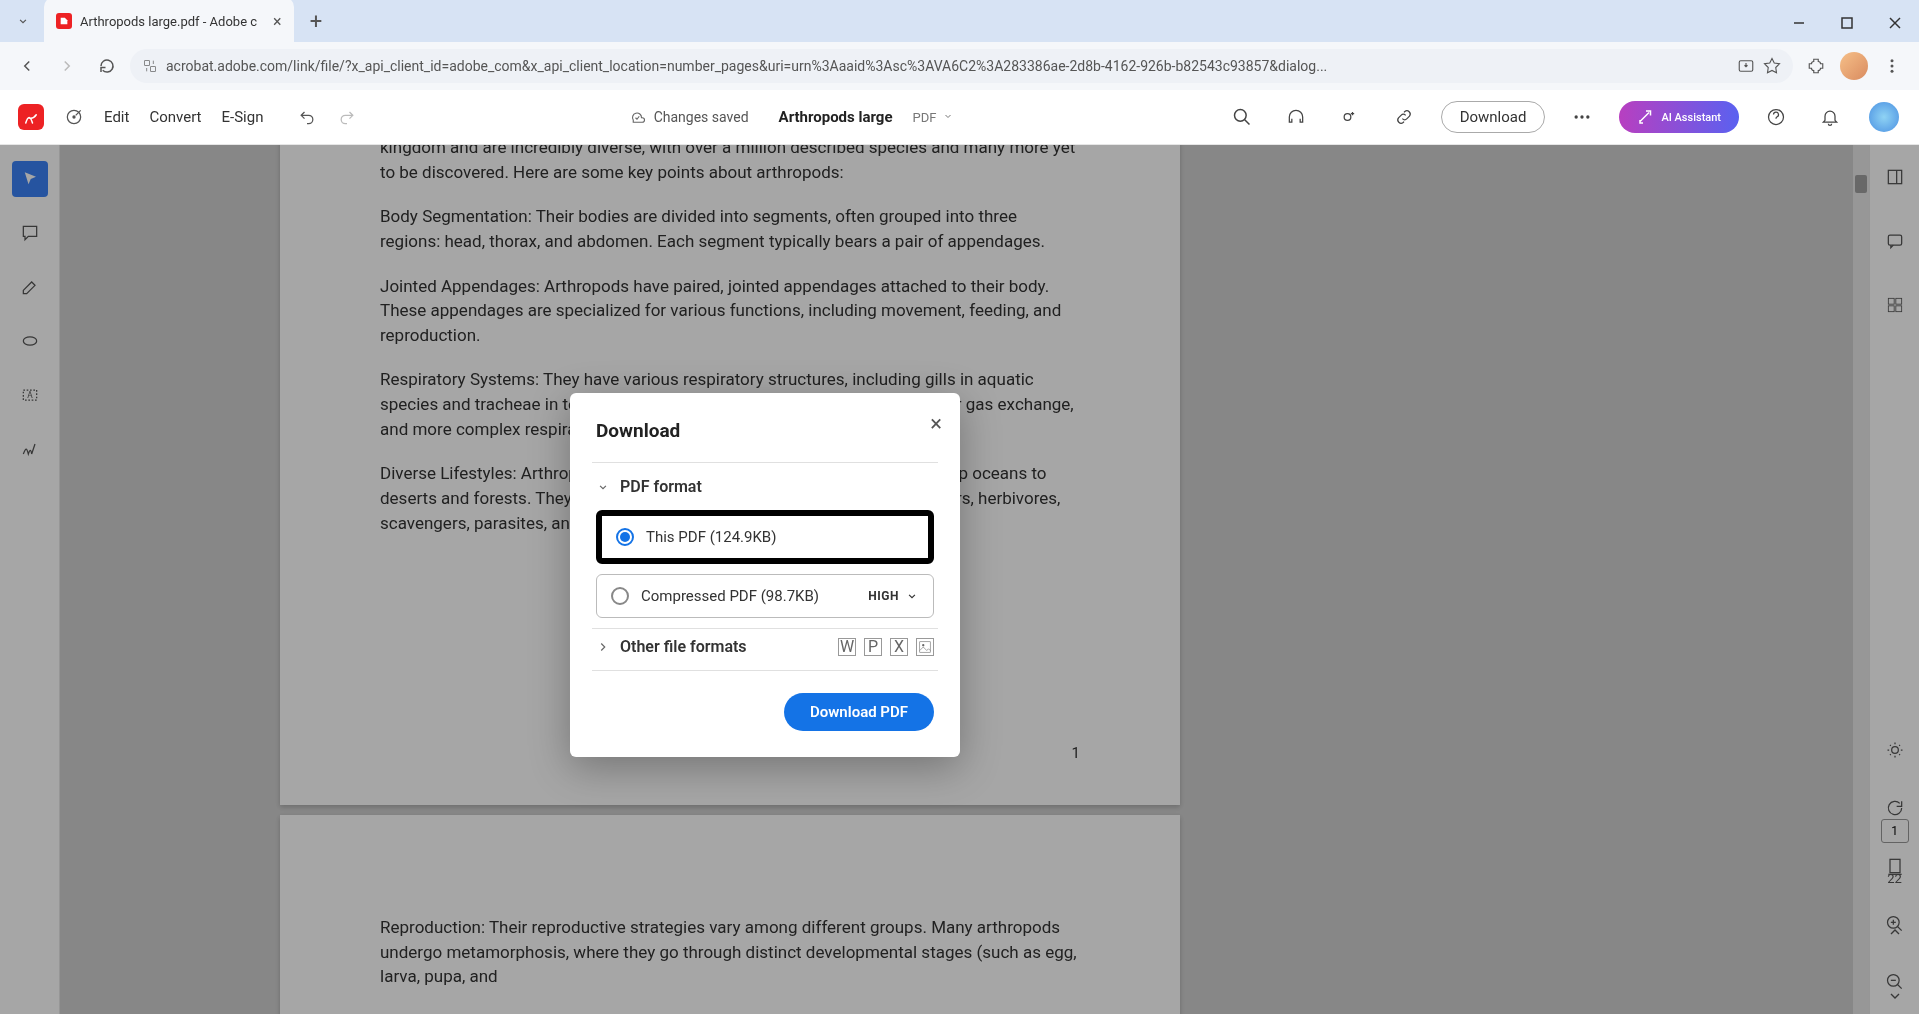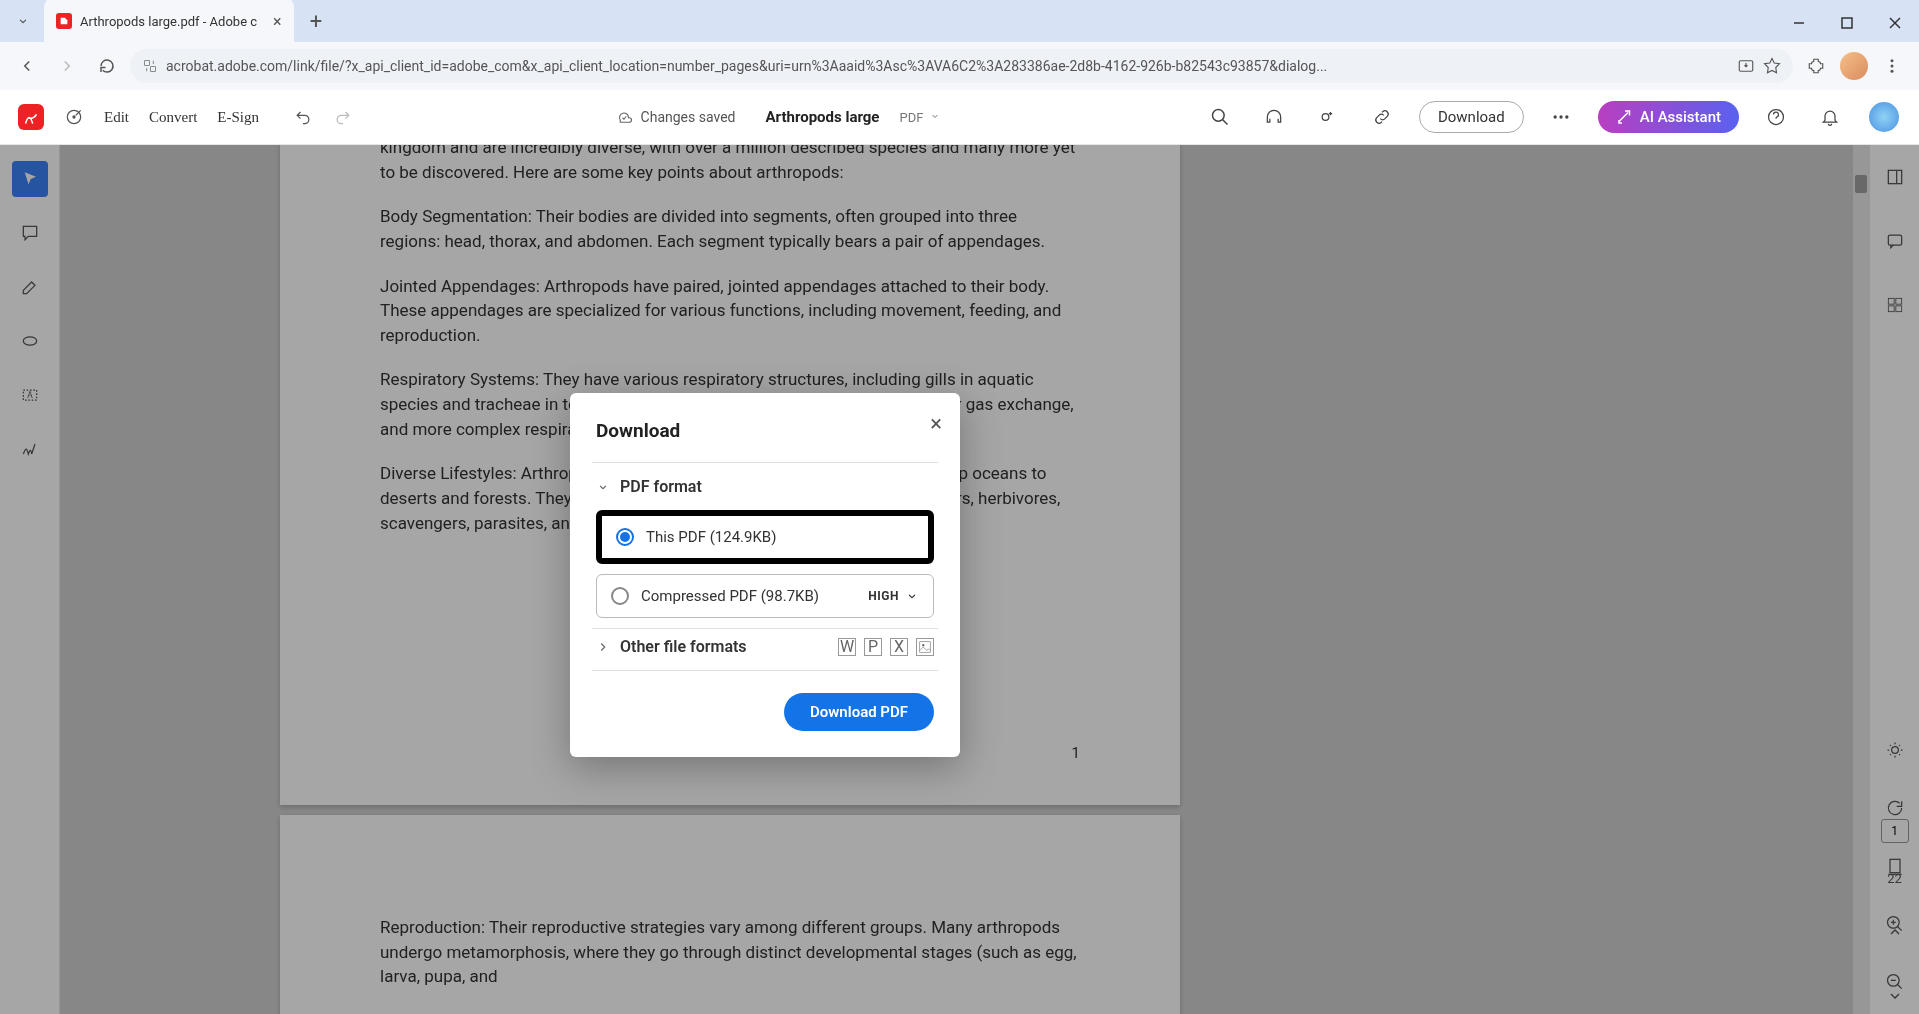--- a/index.html
+++ b/index.html
@@ -136,21 +136,21 @@
   color: #333;
 }
 .acrobat-icon {
   width: 26px; height: 26px;
   background: #ed2224;
   border-radius: 6px;
   display:flex;align-items:center;justify-content:center;
 }
 .acrobat-icon svg{width:18px;height:18px;}
 .home-icon { font-size: 18px; color: #555; }
-.tb-item { cursor: pointer; font-family: Liberation Serif, serif; }
+.tb-item { cursor: pointer; }
 .tb-spacer { flex: 1; }
 .save-status { display: flex; align-items: center; gap: 8px; color: #555; font-size: 14px; margin-right: 10px;}
 .doc-title { font-weight: 700; font-size: 15px; color: #222;}
 .doc-type { color: #777; font-size: 13px; display:flex; align-items:flex-start; gap:6px;}
 .tb-icon-btn {
   width: 34px; height: 34px;
   display: flex; align-items: center; justify-content: center;
   color: #444; font-size: 16px;
 }
 .download-btn {
@@ -159,21 +159,21 @@
   border-radius: 18px;
   font-size: 15px;
   color: #333;
   background: #fff;
 }
 .ai-btn {
   padding: 7px 18px;
   border-radius: 20px;
   background: linear-gradient(90deg,#b83fc0,#5a61f0);
   color: #fff;
-  font-size: 15px;
+  font-size: 11px;
   display: flex; align-items: center; gap: 6px;
   font-weight: 500;
 }
 .globe-avatar {
   width:30px;height:30px;border-radius:50%;
   background: radial-gradient(circle,#8fd3f4,#4a90e2);
 }
 
 
 .content-wrap {

